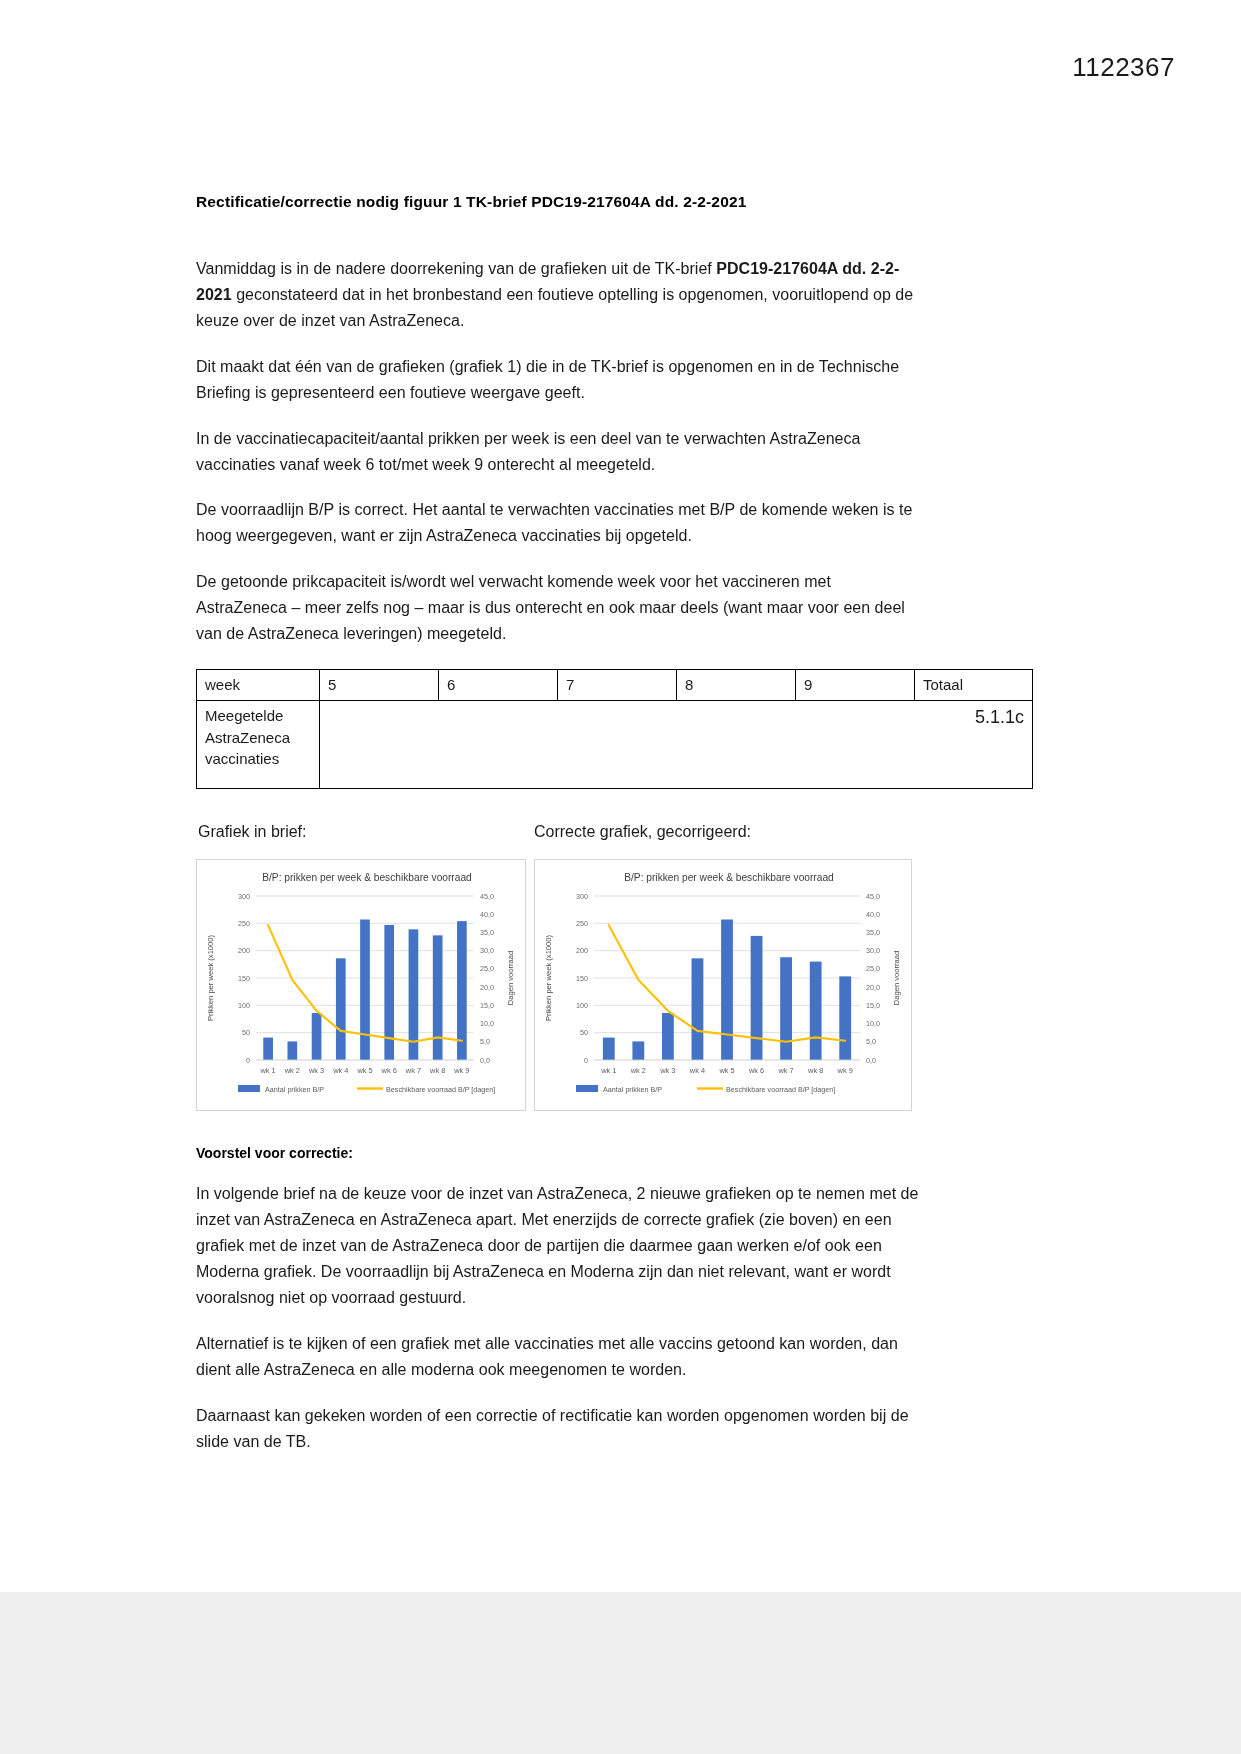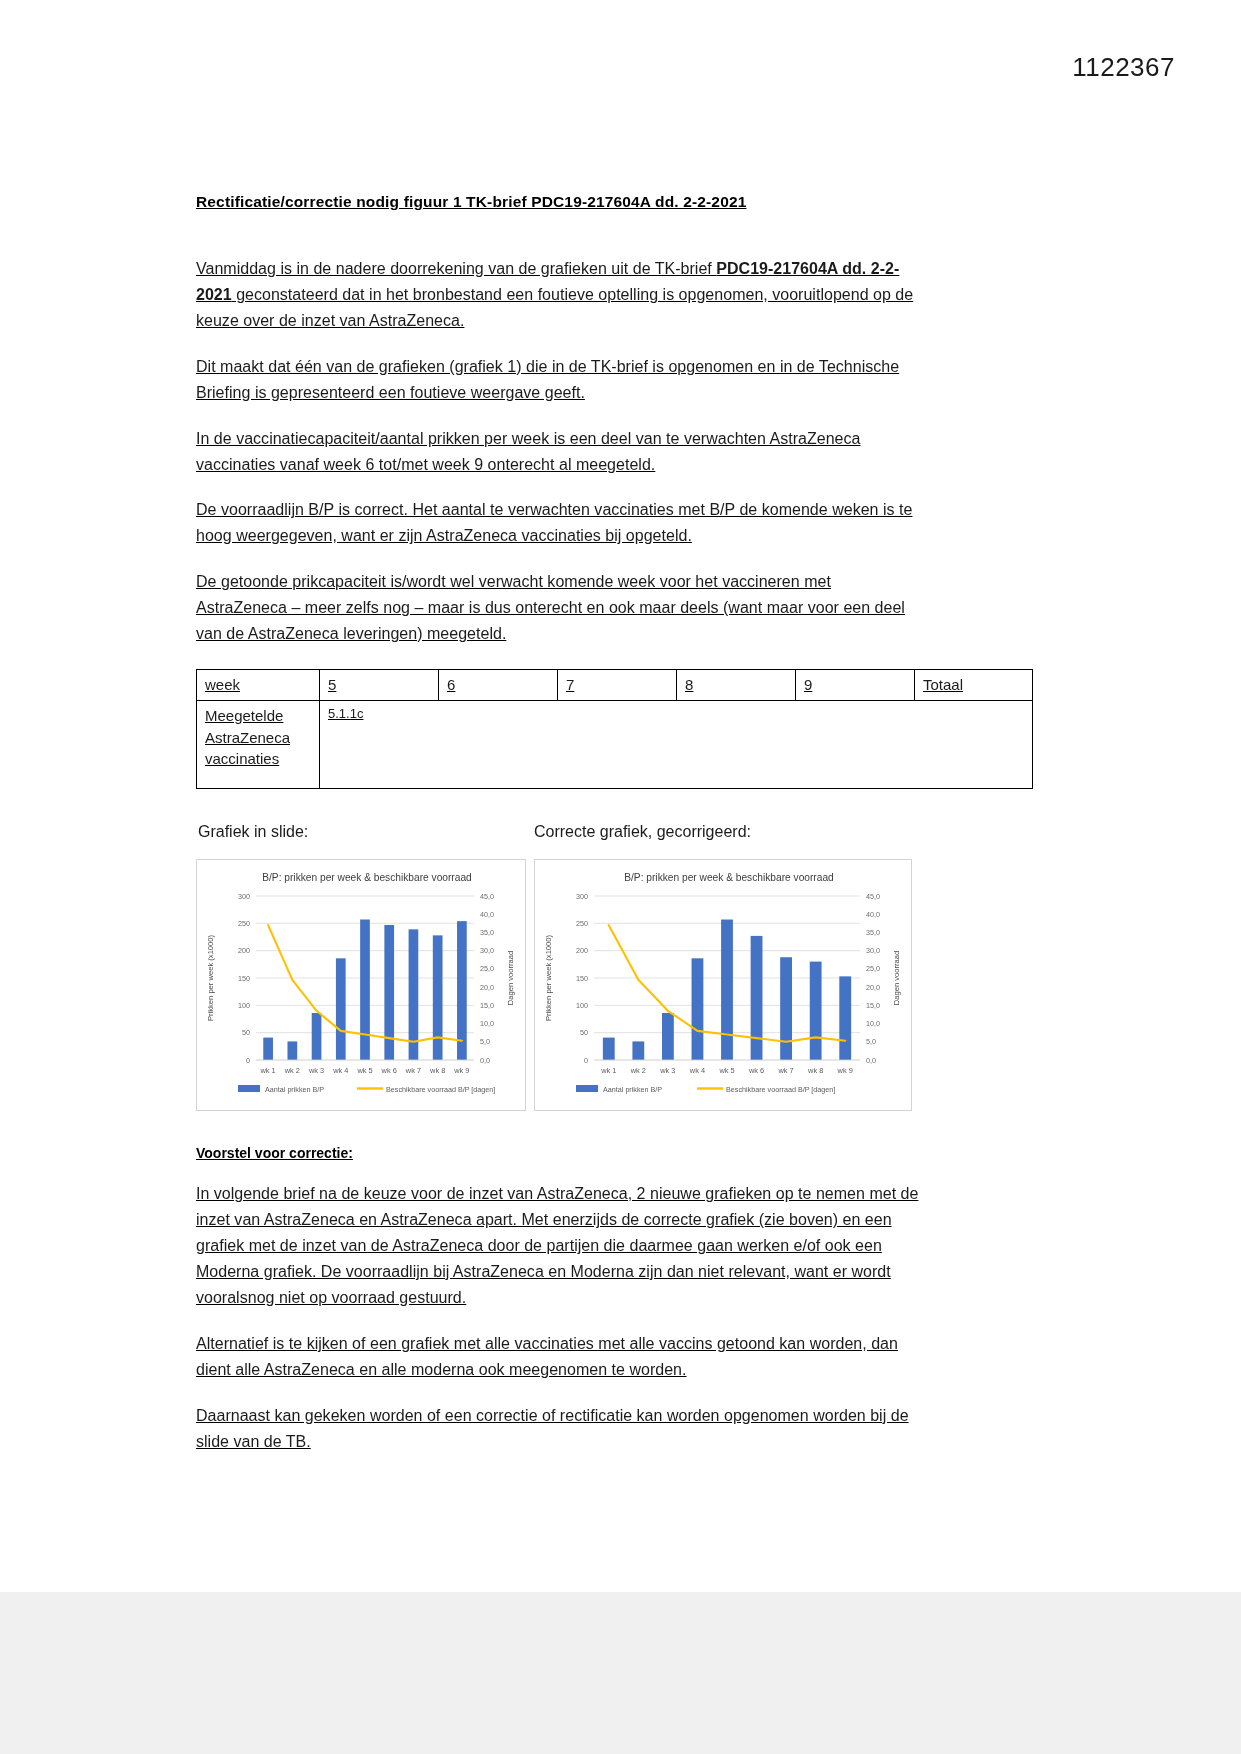--- a/index.html
+++ b/index.html
@@ -31,21 +31,20 @@
     color: #1a1a1a;
     font-family: "Liberation Sans", sans-serif;
   }
 
   
   .content {
     position: absolute;
     left: 196px;
     top: 192px;
     width: 728px;
-    text-decoration: underline;
   }
   .doc-title {
     font-size: 15.5px;
     font-weight: bold;
     color: #000;
     letter-spacing: 0.15px;
     margin: 0 0 44px 0;
     line-height: 1.3;
   }
   p.para {
@@ -81,23 +80,23 @@
     line-height: 1.42;
     background: #fff;
   }
   table.week-table td.hdr-week { width: 106px; }
   table.week-table td.hdr-num  { width: 102px; }
   table.week-table td.hdr-tot  { width: 101px; }
   td.redacted {
     background: #636363;
     border: 1px solid #636363;
     color: #ffffff;
-    text-align: left;
+    text-align: right;
     vertical-align: middle;
-    font-size: 13px;
+    font-size: 18px;
     height: 78px;
   }
   td.rowlabel {
     height: 78px;
     vertical-align: top;
   }
 
   
   .chart-captions {
     position: relative;
@@ -172,21 +171,21 @@
           </tr>
           <tr>
             <td class="rowlabel">Meegetelde AstraZeneca vaccinaties</td>
             <td class="redacted" colspan="6">5.1.1c</td>
           </tr>
         </tbody>
       </table>
     </div>
 
     <div class="chart-captions">
-      <div class="cap cap-left">Grafiek in slide:</div>
+      <div class="cap cap-left">Grafiek in brief:</div>
       <div class="cap cap-right">Correcte grafiek, gecorrigeerd:</div>
     </div>
 
     <div class="charts-row">
       <div class="chart-box left">
         <svg class="ct" id="svg-chart-0" width="318" height="240" viewBox="0 0 318 240">
             <text x="165" y="15" text-anchor="middle" class="chart-title">B/P: prikken per week &amp; beschikbare voorraad</text>
             <line x1="54" y1="194" x2="272" y2="194" class="grid"></line>
             <text x="48" y="196.6" text-anchor="end" class="tick">0</text>
             <line x1="54" y1="166.66666666666666" x2="272" y2="166.66666666666666" class="grid"></line>

